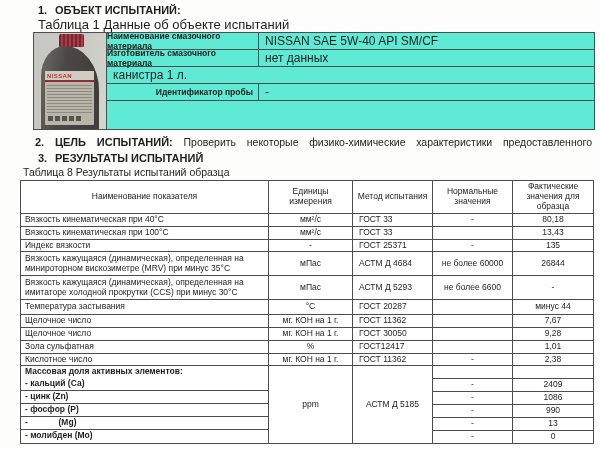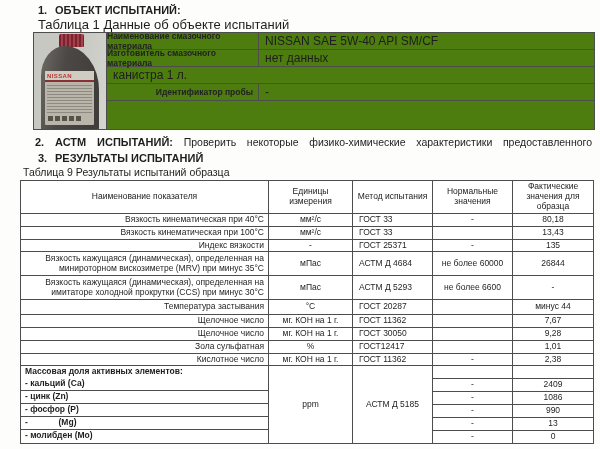--- a/index.html
+++ b/index.html
@@ -19,21 +19,21 @@
 
   
   .sec2{position:relative;margin:5px 0 2px 35px;width:557px;}
   .sec2 .num{position:absolute;left:0;top:0;font-weight:bold;font-size:11px;line-height:14px;}
   .sec2 .textwrap{margin-left:20px;width:537px;font-size:10.5px;line-height:14px;}
   .sec2 .l1{text-align:justify;text-align-last:justify;}
   .sec2 .l1 .b{font-weight:bold;font-size:11px;}
   .sec3{margin-top:2px;}
 
   
-  .t1{width:560px;margin-left:33px;border:1px solid #4d4d4d;display:flex;height:96px;background:#4d7c0f;}
+  .t1{width:560px;margin-left:33px;border:1px solid #4d4d4d;display:flex;height:96px;background:#5eead4;}
   .t1-photo{width:72px;flex:0 0 72px;border-right:1px solid #4d4d4d;position:relative;overflow:hidden;
     background:linear-gradient(100deg,#c6c8c1 55%,#d4d6cf);}
   .cap{position:absolute;top:1px;left:25px;width:25px;height:13px;border-radius:2px 2px 1px 1px;
     background:#9c3440;
     background-image:repeating-linear-gradient(90deg,rgba(60,0,10,.35) 0 2px,rgba(255,255,255,.06) 2px 4px);}
   .bod{position:absolute;top:13px;left:7px;width:58px;height:84px;
     background:linear-gradient(100deg,#6b6763 4%,#4b4845 38%,#403d3b 85%);
     border-radius:24px 34px 2px 2px / 30px 44px 2px 2px;}
   .blabel{position:absolute;top:25px;left:4px;width:49px;height:54px;background:#b9b5aa;border-radius:1px;}
   .bstrip{height:9px;background:#cfccc2;border-bottom:2px solid #8c2f34;display:flex;align-items:center;padding-left:2px;}
@@ -50,21 +50,21 @@
     padding-right:5px;font-weight:bold;color:#222;}
   .t1-value{flex:1;font-size:12px;display:flex;align-items:center;padding-left:6px;}
   .t1-fill{flex:1;}
 
   
   table.t2{border-collapse:collapse;table-layout:fixed;width:573px;margin-left:20px;background:#fff;}
   .t2 col.c1{width:248px}.t2 col.c2{width:84px}.t2 col.c3{width:80px}.t2 col.c4{width:80px}.t2 col.c5{width:81px}
   .t2 th,.t2 td{border:1px solid #4d4d4d;font-size:8.5px;line-height:1.15;
     padding:1px 4px;vertical-align:middle;font-weight:normal;}
   .t2 th{text-align:center;height:30px;color:#222;}
-  .t2 td.nm{text-align:right;}
+  .t2 td.nm{text-align:left;}
   .t2 td.ct{text-align:center;}
   .t2 td.mt{text-align:left;padding-left:6px;}
   tr.h12{height:12px;} tr.h24{height:24px;} tr.h15{height:15px;}
 
   
   td.noPad{padding:0;vertical-align:top;}
   .el-line{height:12px;display:flex;align-items:center;padding-left:4px;
     border-bottom:1px solid #4d4d4d;font-size:8.5px;font-weight:bold;}
   .el-line.last,.el-line.hdr{border-bottom:none;}
   .el-line.hdr{font-size:8.5px;}
@@ -119,30 +119,30 @@
         <div class="t1-value">-</div>
       </div>
       <div class="t1-fill"></div>
     </div>
   </div>
 
   <div class="sec2">
     <span class="num">2.</span>
     <div class="textwrap">
       <div class="l1">
-        <span class="b">АСТМ ИСПЫТАНИЙ:</span>
+        <span class="b">ЦЕЛЬ ИСПЫТАНИЙ:</span>
         <span>Проверить некоторые физико-химические характеристики предоставленного</span>
       </div>
     </div>
   </div>
 
   <div class="h-sec sec3">
     <span class="hnum">3.</span><span>РЕЗУЛЬТАТЫ ИСПЫТАНИЙ</span>
   </div>
-  <div class="caption2">Таблица 9  Результаты испытаний образца</div>
+  <div class="caption2">Таблица 8  Результаты испытаний образца</div>
 
   <table class="t2">
     <colgroup>
         <col class="c1">
         <col class="c2">
         <col class="c3">
         <col class="c4">
         <col class="c5">
       </colgroup>
     <tbody>

